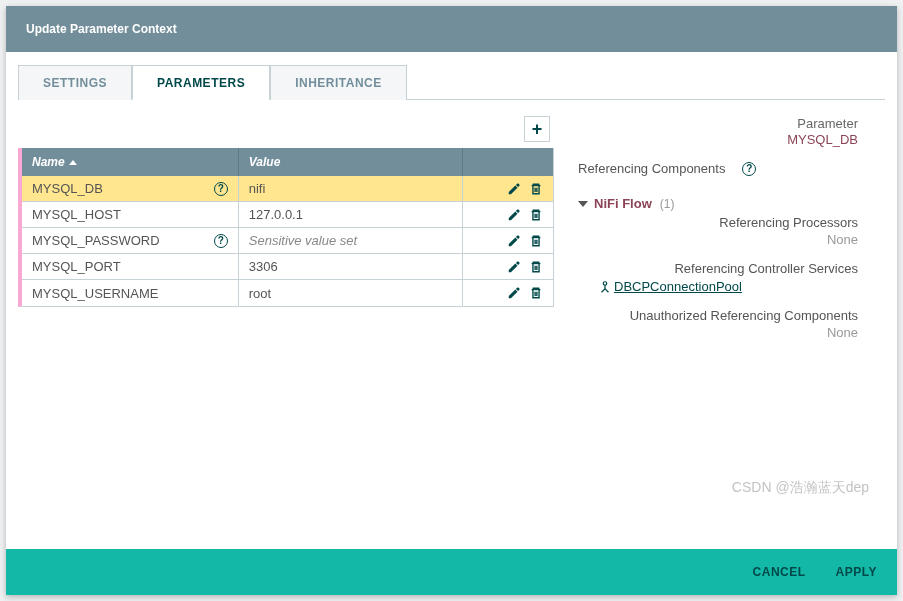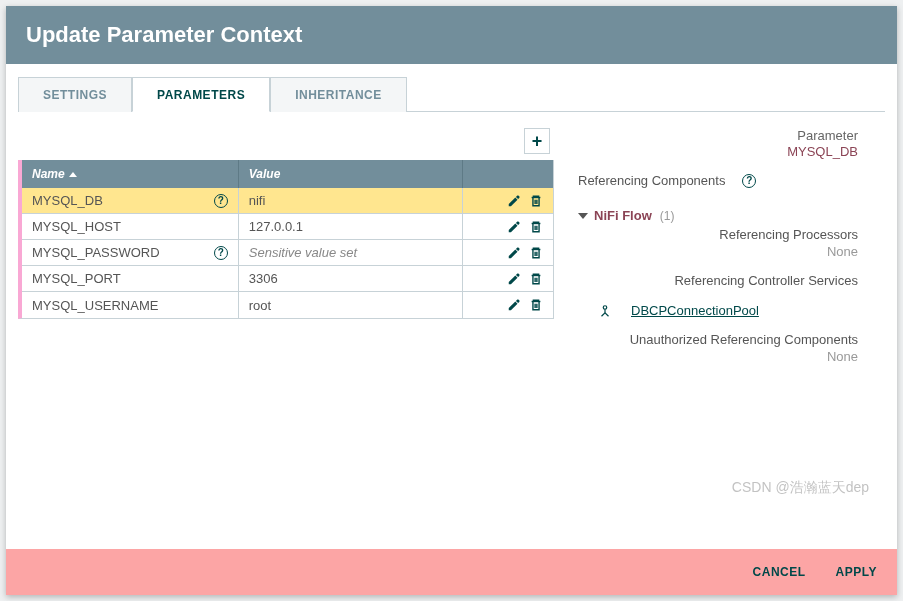--- a/index.html
+++ b/index.html
@@ -15,21 +15,21 @@
     height: 589px;
     background: #fff;
     box-shadow: 0 2px 6px rgba(0,0,0,0.25);
     display: flex;
     flex-direction: column;
   }
   .dialog-header {
     background: #728e9b;
     color: #fff;
     padding: 16px 20px;
-    font-size: 22px;
+    font-size: 12px;
     font-weight: 600;
   }
   .dialog-body {
     flex: 1;
     padding: 12px;
     position: relative;
   }
   .tabs {
     border-bottom: 1px solid #c7d2d7;
     display: flex;
@@ -175,31 +175,31 @@
     margin-right: 2px;
   }
   .count { color: #999; font-size: 12px; margin-left: 4px; }
   .sub {
     margin-left: 20px;
     margin-top: 4px;
   }
   .sub-title { color: #555; font-size: 13px; }
   .sub-none { color: #999; font-size: 13px; margin-top: 2px; }
   .link-row {
-    margin-top: 15px;
-    display: flex; align-items: center; gap: 19px;
+    margin-top: 3px;
+    display: flex; align-items: center; gap: 2px;
   }
   .link {
     color: #004849;
     text-decoration: underline;
     cursor: pointer;
     font-size: 13px;
   }
   .dialog-footer {
-    background: #fca5a5;
+    background: #14b8a6;
     height: 46px;
     display: flex;
     align-items: center;
     justify-content: flex-end;
     padding: 0 20px;
     gap: 30px;
   }
   .dialog-footer .btn {
     color: #004849;
     font-size: 12px;

